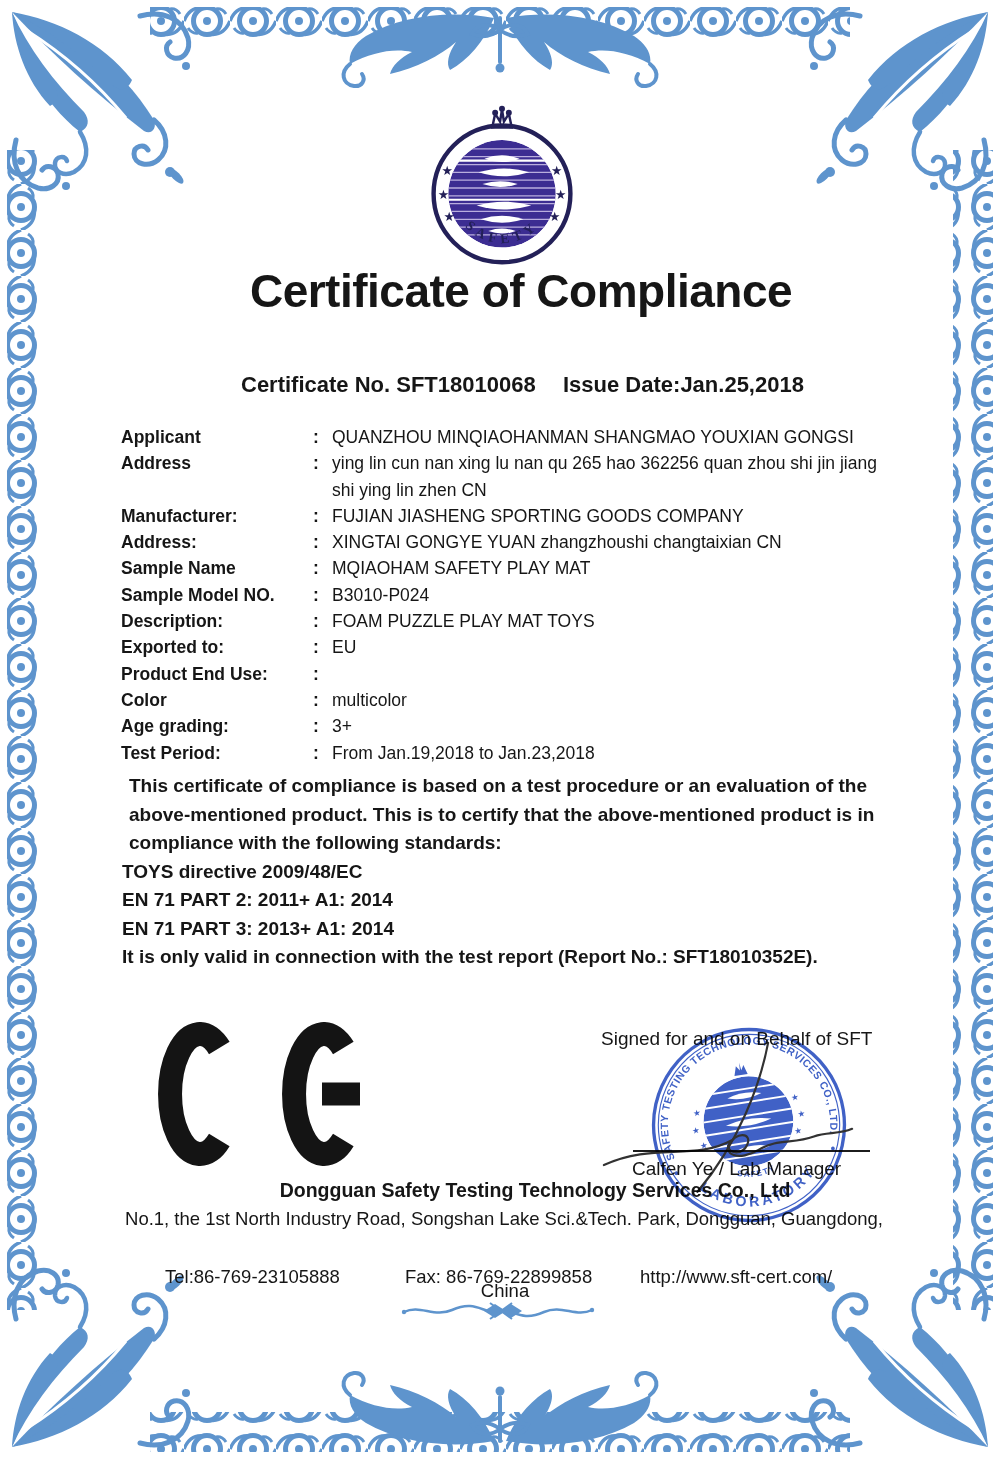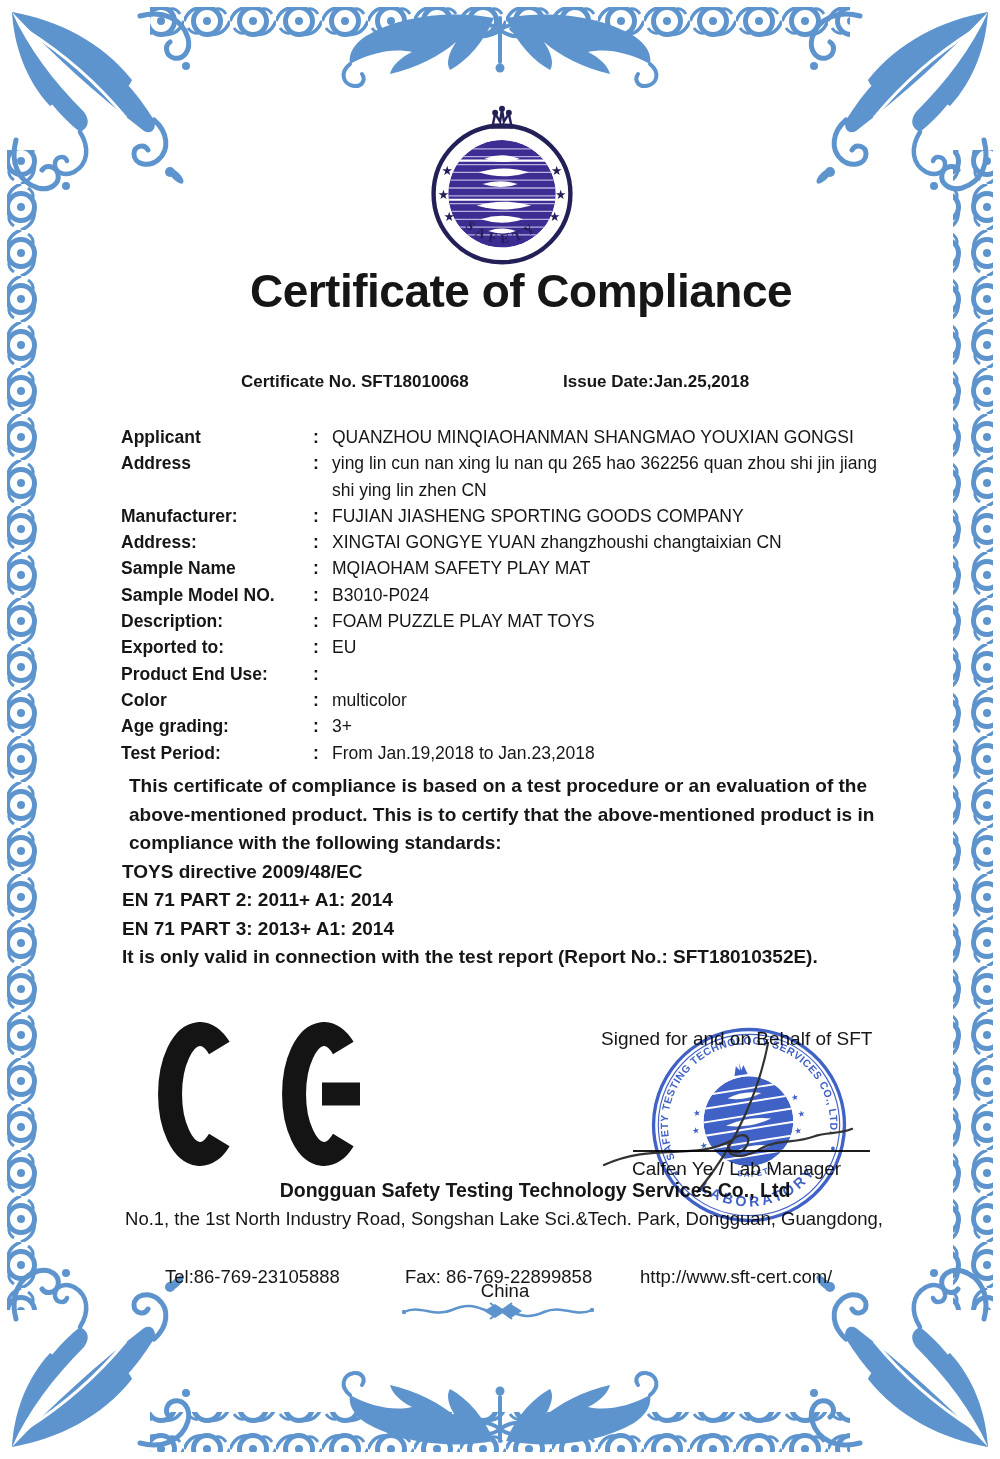--- a/index.html
+++ b/index.html
@@ -7,21 +7,21 @@
     position:relative; width:1000px; height:1459px; background:#ffffff;
     font-family:"Liberation Sans", sans-serif; color:#161616; overflow:hidden;
   }
   svg{display:block;}
   .border-svg{position:absolute; left:0; top:0; width:1000px; height:1459px;}
   .logo-svg{position:absolute; left:423px; top:102px; width:158px; height:172px;}
   .title{
     position:absolute; left:0; right:0; top:264px; margin:0; padding-left:42px;
     text-align:center; font-size:46px; font-weight:bold; letter-spacing:-0.5px;
   }
-  .certline{position:absolute; left:0; top:372px; width:1000px; height:24px; font-size:17px; font-weight:bold;}
+  .certline{position:absolute; left:0; top:372px; width:1000px; height:24px; font-size:22px; font-weight:bold;}
   .certno{position:absolute; left:241px; top:0;}
   .issuedate{position:absolute; left:563px; top:0;text-align:right;}
   .fields{position:absolute; left:113px; top:424px; width:772px; font-size:17.5px; line-height:26.3px;}
   .frow{display:flex; align-items:flex-start;margin-left:8px;}
   .flabel{width:192px; font-weight:bold; flex:none;}
   .fcolon{width:19px; font-weight:bold; flex:none;}
   .fvalue{flex:1; white-space:pre-line;}
   .statement-block{position:absolute; left:122px; top:772px; width:762px; font-size:19px; font-weight:bold; line-height:28.5px;}
   .statement{white-space:pre-line; margin-left:7px;}
   .ce-svg{position:absolute; left:146px; top:1022px; width:215px; height:145px;}

